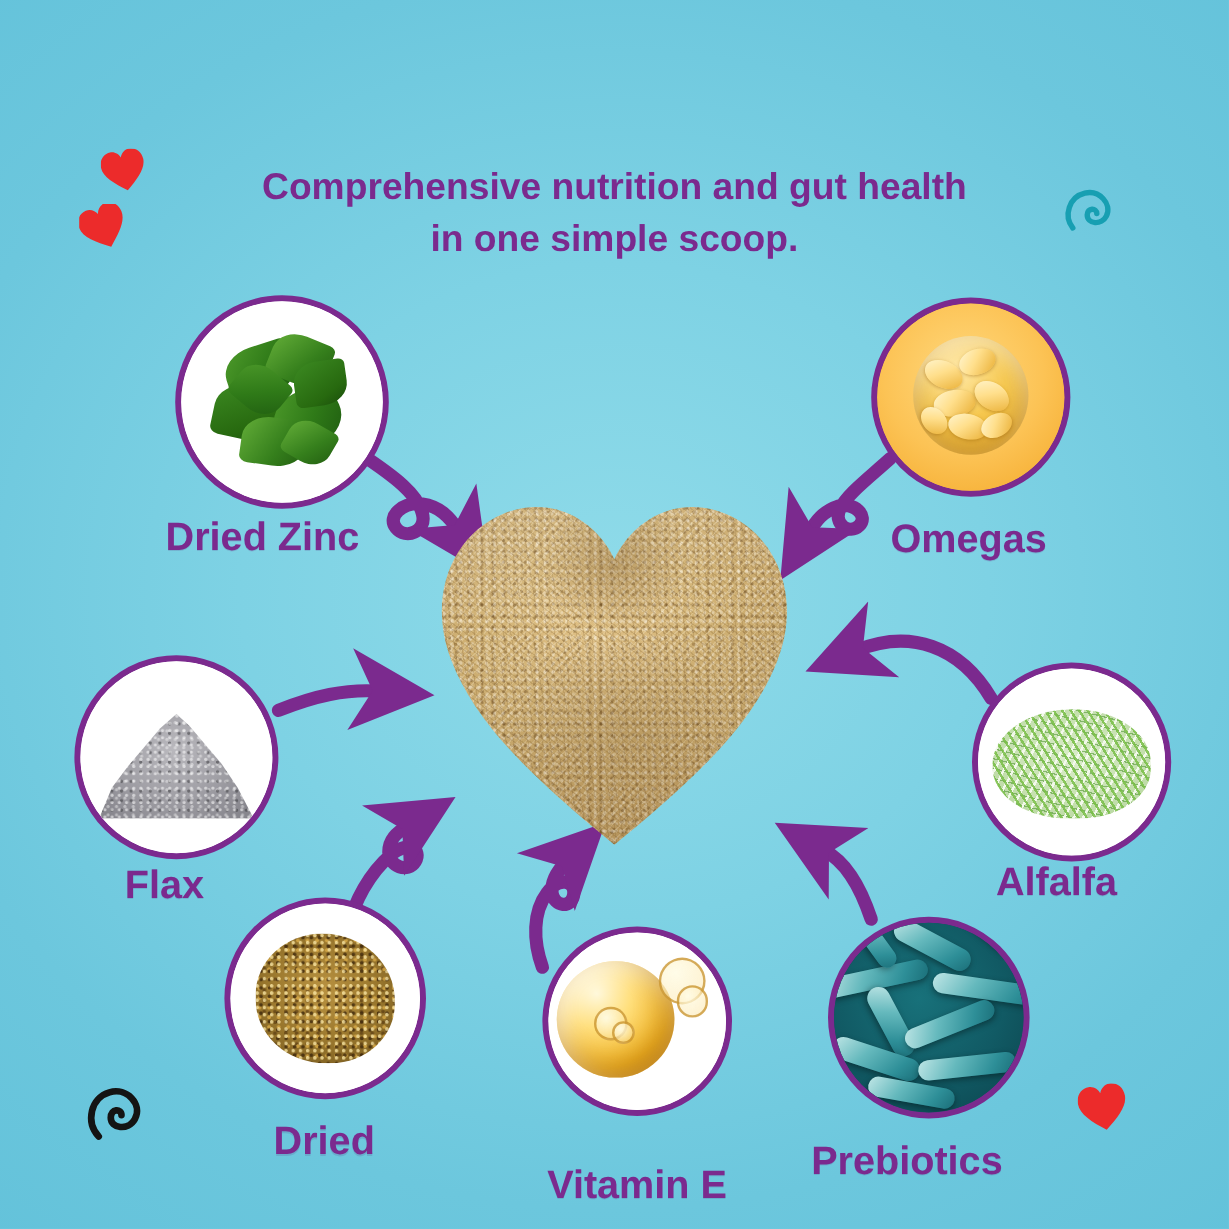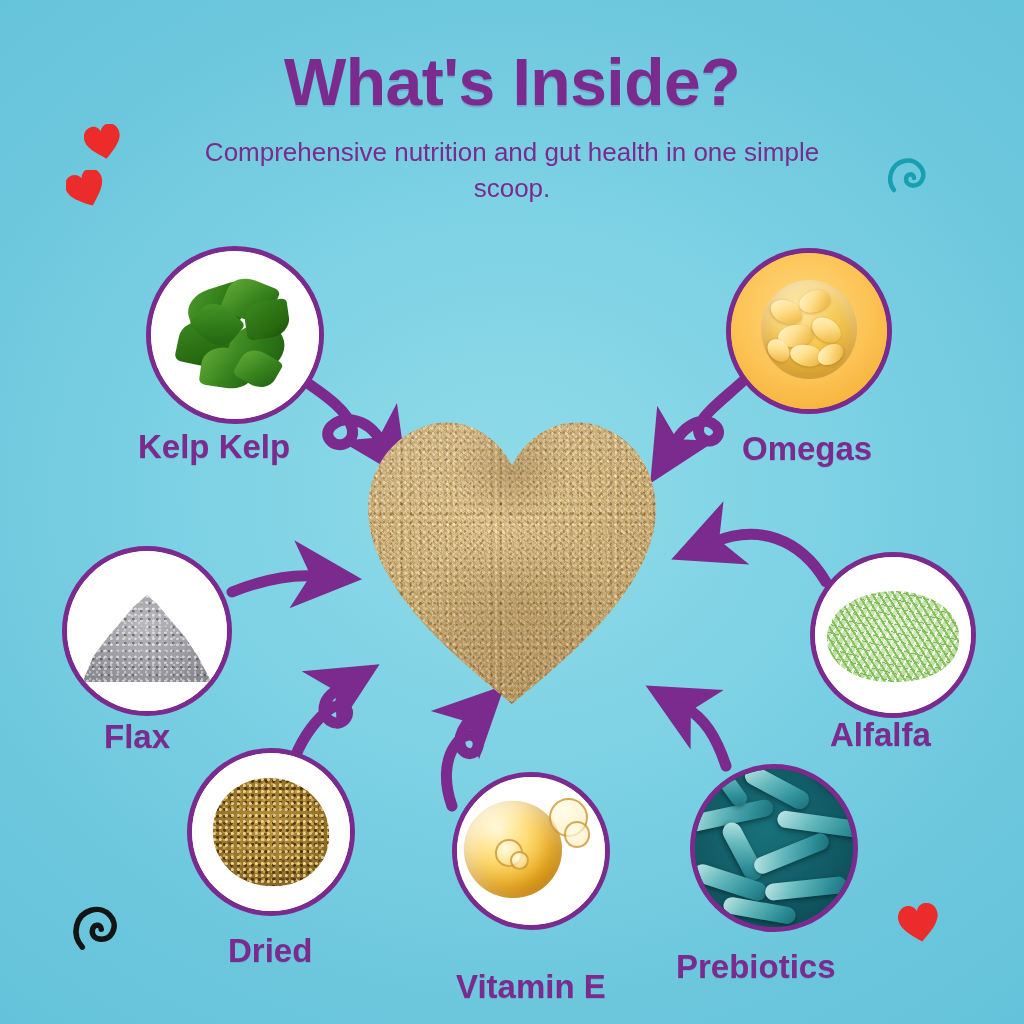--- a/index.html
+++ b/index.html
@@ -29,22 +29,22 @@
     color: #7b2a8e;
     text-shadow: 0 2px 0 rgba(90,20,105,0.18);
   }
   .subtitle {
     position: absolute;
     left: 50%;
     transform: translateX(-50%);
     top: 135px;
     width: 620px;
     text-align: center;
-    font-size: 26px;
-    font-weight: normal;
+    font-size: 31px;
+    font-weight: bold;
     line-height: 1.38;
     color: #7b2a8e;
   }
 
   
   .node {
     position: absolute;
   }
   .disc {
     position: absolute;
@@ -197,21 +197,20 @@
     border-radius: 999px;
     background: linear-gradient(120deg, #bfe6e6 0%, #65b9bd 38%, #2e8f98 75%, #1b6f79 100%);
     box-shadow: 0 2px 5px rgba(0,0,0,0.40);
   }
 </style>
 </head>
 <body>
 
 <div id="poster">
 
-  <div class="title">What's Inside?</div>
   <div class="subtitle">Comprehensive nutrition and gut health in one simple scoop.</div>
 
   <div class="doodle" style="left:84px; top:124px;">
     <svg width="38" height="36" viewBox="0 0 38 36" aria-hidden="true">
       <path d="M19 35 C 9 27, 1 20, 1 12 C 1 5, 6 1, 11 1 C 15 1, 18 4, 19 7 C 20 4, 23 1, 27 1 C 32 1, 37 5, 37 12 C 37 20, 29 27, 19 35 Z" fill="#ec2b2b" transform="rotate(-12 19 18)"></path>
     </svg>
   </div>
   <div class="doodle" style="left:66px; top:170px;">
     <svg width="40" height="38" viewBox="0 0 38 36" aria-hidden="true">
       <path d="M19 35 C 9 27, 1 20, 1 12 C 1 5, 6 1, 11 1 C 15 1, 18 4, 19 7 C 20 4, 23 1, 27 1 C 32 1, 37 5, 37 12 C 37 20, 29 27, 19 35 Z" fill="#ec2b2b" transform="rotate(-22 19 18)"></path>
@@ -272,21 +271,21 @@
           <div class="leaf l2" style="left:44%; top:17%; width:30%; height:24%; transform:rotate(22deg);"></div>
           <div class="leaf l3" style="left:16%; top:42%; width:32%; height:26%; transform:rotate(12deg);"></div>
           <div class="leaf" style="left:46%; top:44%; width:34%; height:28%; transform:rotate(-26deg);"></div>
           <div class="leaf l2" style="left:30%; top:58%; width:32%; height:24%; transform:rotate(8deg);"></div>
           <div class="leaf l3" style="left:56%; top:30%; width:26%; height:22%; transform:rotate(-8deg);"></div>
           <div class="leaf" style="left:26%; top:33%; width:26%; height:22%; transform:rotate(40deg);"></div>
           <div class="leaf l2" style="left:52%; top:60%; width:24%; height:20%; transform:rotate(30deg);"></div>
         </div>
       </div>
     </div>
-    <div class="label" style="left:138px; top:428px;">Kelp Kelp</div>
+    <div class="label" style="left:138px; top:428px;">Dried Zinc</div>
   </div>
 
   <div class="node">
     <div class="disc" style="left:726px; top:248px; width:166px; height:166px; background:#f9bf48;">
       <div class="inner omega-bg" style="background: radial-gradient(circle at 46% 38%, #ffd87c 0%, #fcc355 52%, #f3a829 100%);">
         <div class="art">
           <div class="omega-jar">
             <div class="cap" style="left:10%;  top:22%; width:34%; height:22%; transform:rotate(24deg);"></div>
             <div class="cap" style="left:40%;  top:12%; width:32%; height:21%; transform:rotate(-18deg);"></div>
             <div class="cap" style="left:18%;  top:46%; width:36%; height:22%; transform:rotate(-8deg);"></div>

